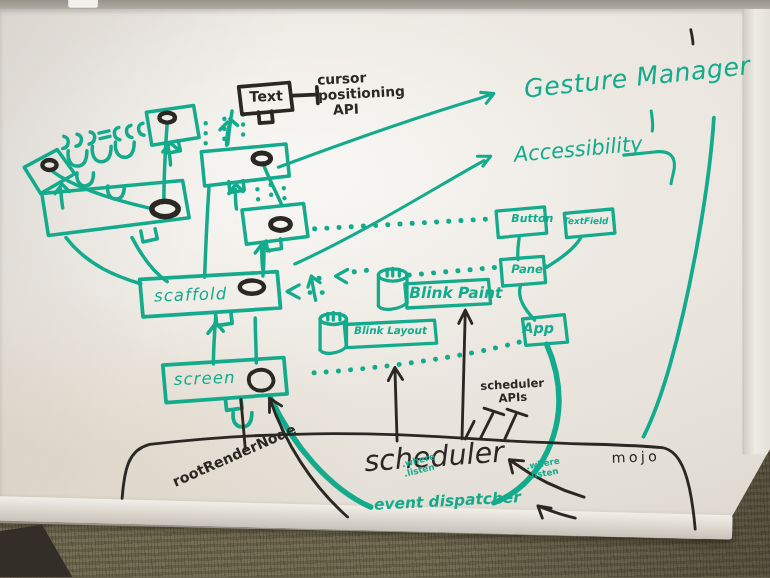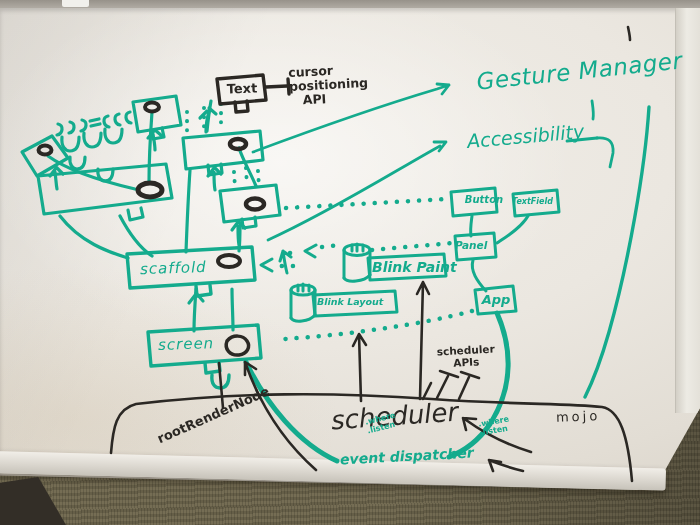--- a/index.html
+++ b/index.html
@@ -69,24 +69,24 @@
   .teal{color:var(--teal,#14ab8d);}
   .script{font-style:italic;}
   .gm{left:476px;top:58px;font-size:23px;transform:rotate(-6deg);letter-spacing:.5px;}
   .acc{left:467px;top:125px;font-size:19px;transform:rotate(-5deg);}
   .textbox-lbl{left:222px;top:81px;width:40px;text-align:center;font-size:13px;font-weight:bold;transform:rotate(-2deg);}
   .cursor-api{left:289px;top:64px;font-size:12.5px;font-weight:bold;line-height:14px;transform:rotate(-3deg);}
   .cursor-api .ind{display:block;margin-left:13px;}
   .cursor-api span{display:block;}
   .btn-lbl{left:450px;top:194px;width:68px;text-align:center;font-size:10px;font-weight:bold;font-style:italic;}
   .tf-lbl{left:512px;top:197px;width:32px;text-align:left;font-size:8px;font-weight:bold;font-style:italic;}
-  .panel-lbl{left:455px;top:239px;width:42px;text-align:left;font-size:10.5px;font-weight:bold;font-style:italic;}
-  .app-lbl{left:475px;top:292px;width:42px;text-align:center;font-size:13px;font-weight:bold;font-style:italic;}
+  .panel-lbl{left:455px;top:239px;width:42px;text-align:right;font-size:10.5px;font-weight:bold;font-style:italic;}
+  .app-lbl{left:475px;top:292px;width:42px;font-size:13px;font-weight:bold;font-style:italic;}
   .bp-lbl{left:372px;top:259px;width:70px;text-align:center;font-size:14px;font-weight:bold;font-style:italic;}
-  .bl-lbl{left:317px;top:296px;width:76px;text-align:left;font-size:9.5px;font-weight:bold;font-style:italic;}
+  .bl-lbl{left:317px;top:296px;width:76px;text-align:center;font-size:9.5px;font-weight:bold;font-style:italic;}
   .scaffold-lbl{left:140px;top:259px;font-size:15px;transform:rotate(-2deg);letter-spacing:1px;}
   .screen-lbl{left:158px;top:335px;font-size:15px;transform:rotate(-2deg);letter-spacing:1px;}
   .rrn{left:158px;top:432px;font-size:13px;font-weight:bold;transform:rotate(-24deg);transform-origin:left center;}
   .sched{left:331px;top:401px;font-size:26px;transform:rotate(-4deg);}
   .evdisp{left:340px;top:448px;font-size:14px;font-weight:bold;transform:rotate(-3deg);}
   .sapis{left:434px;top:344px;width:64px;text-align:center;font-size:10.5px;font-weight:bold;line-height:12px;transform:rotate(-3deg);}
   .sapis span{display:block;}
   .wl{font-size:8px;font-weight:bold;line-height:8.5px;}
   .wl span{display:block;}
   .wl1{left:366px;top:415px;transform:rotate(-14deg);}

